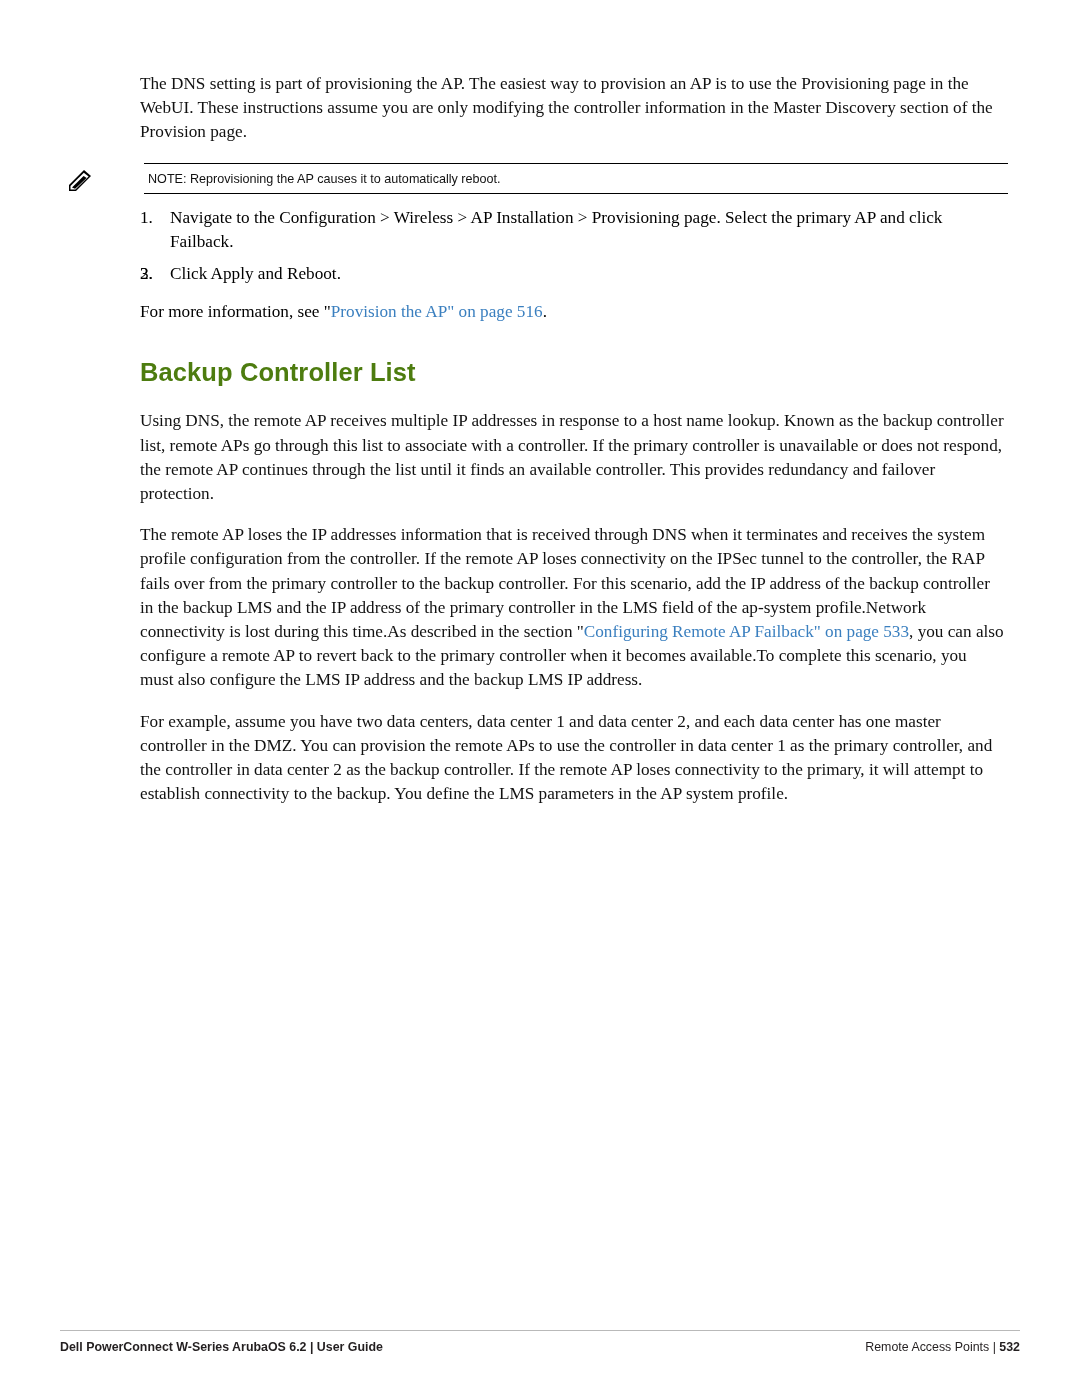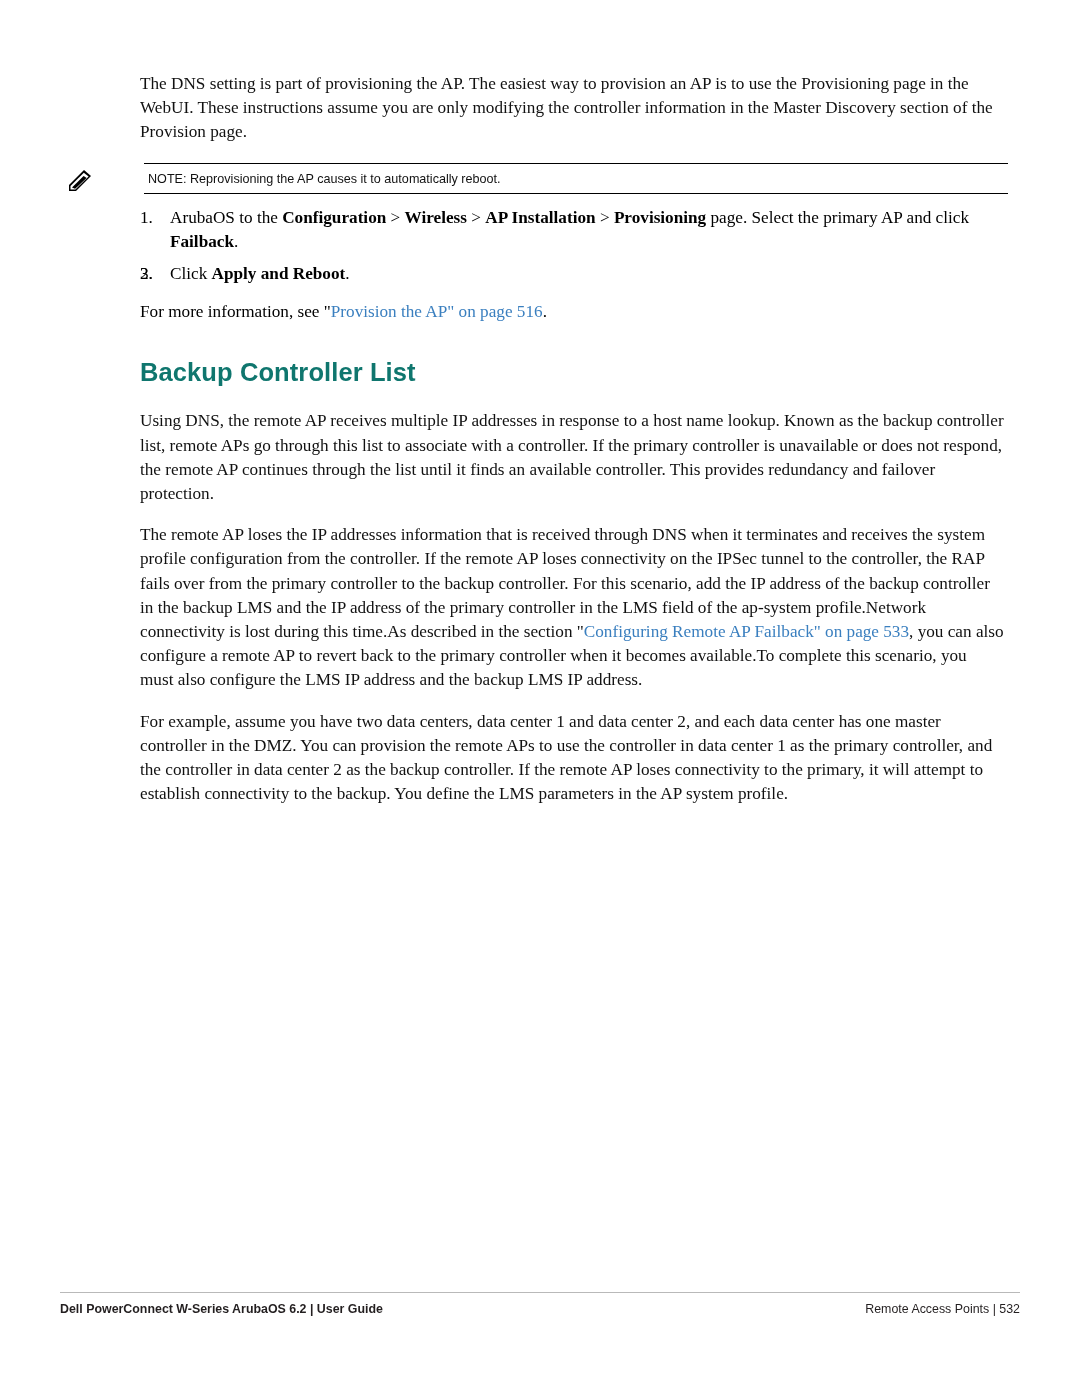--- a/index.html
+++ b/index.html
@@ -64,21 +64,21 @@
     font-size: 19.5px;
     margin: 26px 0 14px 0;
     color: #000;
     letter-spacing: 0.1px;
   }
   h2.section {
     font-family: "Liberation Sans", sans-serif;
     font-weight: bold;
     font-size: 25.5px;
     margin: 34px 0 22px 0;
-    color: #0f766e;
+    color: #4d7c0f;
     letter-spacing: 0.1px;
   }
   ol.steps {
     margin: 0 0 6px 0;
     padding: 0;
     list-style: none;
   }
   ol.steps li {
     font-family: "Liberation Serif", serif;
     font-size: 17.2px;
@@ -88,49 +88,49 @@
     position: relative;
     text-indent: 0;
   }
   ol.steps li .num {
     position: absolute;
     left: 0;
     top: 0;
     width: 22px;
     text-align: left;
   }
-  .b { font-weight: bold; }
+  .b { font-weight: normal; }
   .link { color: #3a7fbf; }
   p.moreinfo {
     font-family: "Liberation Serif", serif;
     font-size: 17.2px;
     line-height: 24.2px;
     margin: 14px 0 0 0;
   }
   .footer {
     position: absolute;
     left: 60px;
-    top: 1292px;
+    top: 1330px;
     width: 960px;
   }
   .footer-rule {
     border-top: 0.9px solid #b9b9b9;
     width: 960px;
     margin-bottom: 9px;
   }
   .footer-row {
     display: flex;
     justify-content: space-between;
     font-family: "Liberation Sans", sans-serif;
     font-size: 12.4px;
     color: #231f20;
   }
   .footer-left { font-weight: bold; }
   .footer-right { font-weight: normal; }
-  .footer-right .pg { font-weight: normal; }
+  .footer-right .pg { font-weight: bold; }
 </style>
 </head>
 <body>
 
 <div class="page">
 
   <div class="content">
 
     <p class="body">The DNS setting is part of provisioning the AP. The easiest way to provision an AP is to use the Provisioning page in the WebUI. These instructions assume you are only modifying the controller information in the Master Discovery section of the Provision page.</p>
 
@@ -142,21 +142,21 @@
           <path d="M6 21.4 L17.6 9.9 L20.6 12.1 L9.1 22.8 Z" fill="#000000"></path>
         </svg>
       </div>
       <div class="note-rule"></div>
       <div class="note-text">NOTE: Reprovisioning the AP causes it to automatically reboot.</div>
       <div class="note-rule"></div>
     </div>
 
 
     <ol class="steps" id="steps-list">
-        <li><span class="num">1.</span><span><span>ArubaOS to the </span><span class="b">Configuration</span><span> &gt; </span><span class="b">Wireless</span><span> &gt; </span><span class="b">AP Installation</span><span> &gt; </span><span class="b">Provisioning</span><span> page. Select the primary AP and click </span><span class="b">Failback</span><span>.</span></span></li>
+        <li><span class="num">1.</span><span><span>Navigate to the </span><span class="b">Configuration</span><span> &gt; </span><span class="b">Wireless</span><span> &gt; </span><span class="b">AP Installation</span><span> &gt; </span><span class="b">Provisioning</span><span> page. Select the primary AP and click </span><span class="b">Failback</span><span>.</span></span></li>
         <li><span class="num">2.</span></li>
         <li><span class="num">3.</span><span><span>Click </span><span class="b">Apply and Reboot</span><span>.</span></span></li>
       </ol>
 
     <p class="moreinfo" id="more-info"><span>For more information, see "</span><span class="link">Provision the AP" on page 516</span><span>.</span></p>
 
     <h2 class="section">Backup Controller List</h2>
 
     <p class="body">Using DNS, the remote AP receives multiple IP addresses in response to a host name lookup. Known as the backup controller list, remote APs go through this list to associate with a controller. If the primary controller is unavailable or does not respond, the remote AP continues through the list until it finds an available controller. This provides redundancy and failover protection.</p>
 

